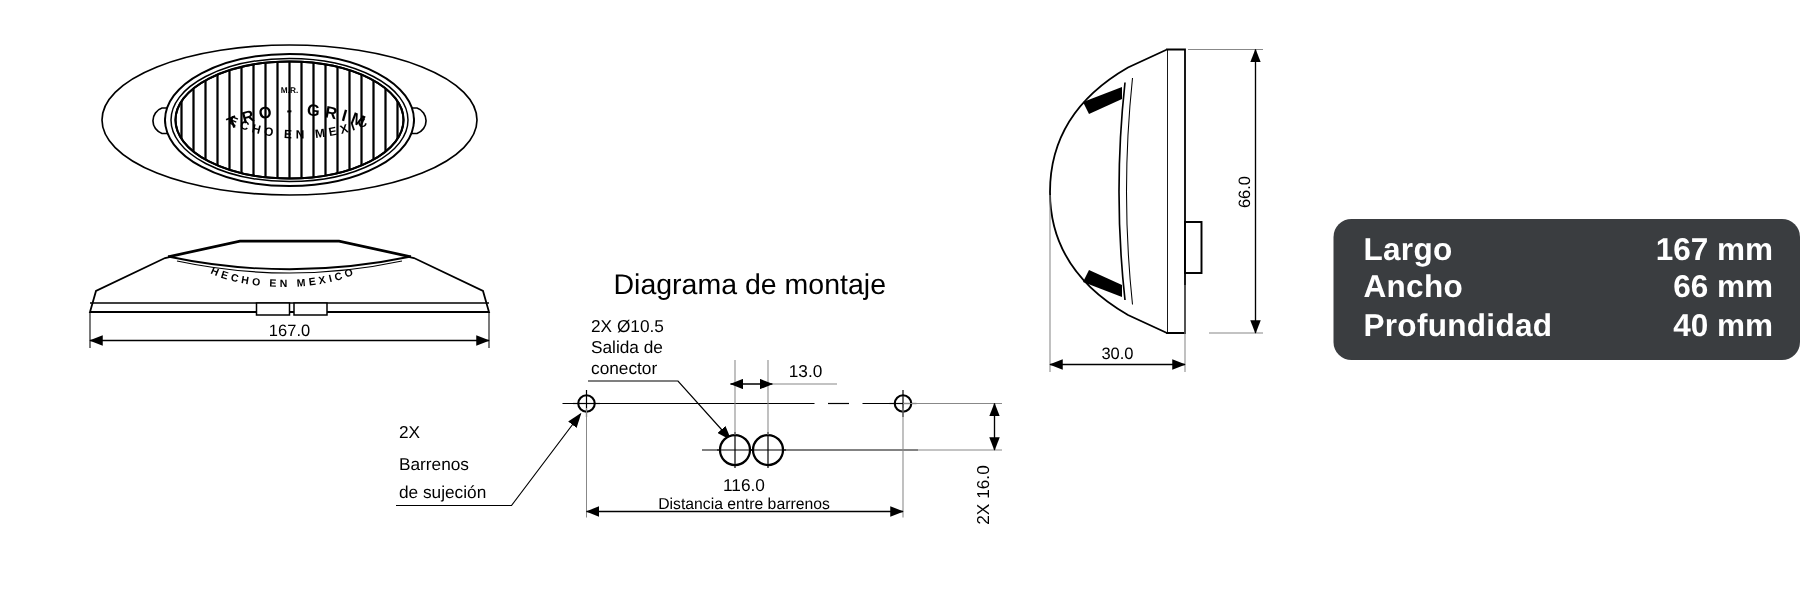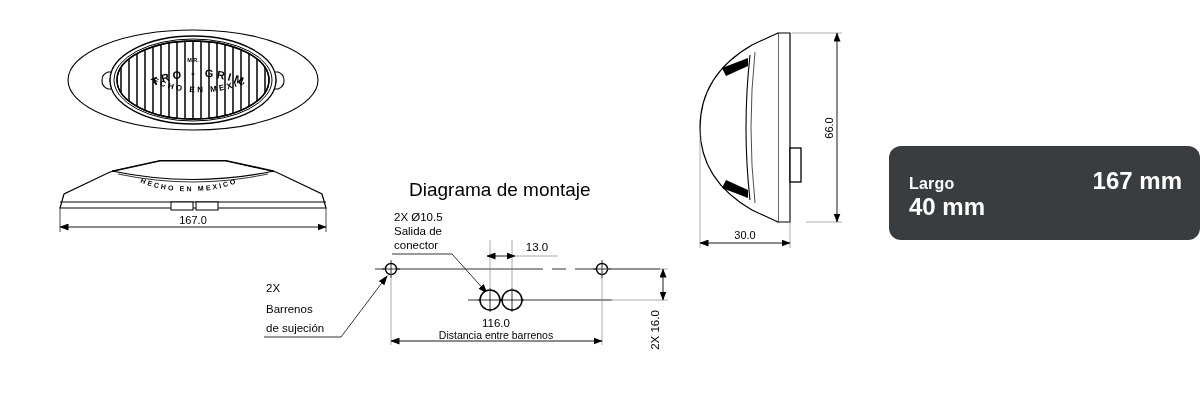--- a/index.html
+++ b/index.html
@@ -41,28 +41,28 @@
     justify-content: center;
   }
   .spec-row {
     display: flex;
     align-items: baseline;
     justify-content: space-between;
     height: 26px;
   }
   .spec-label {
     color: #ffffff;
-    font-size: 16px;
+    font-size: 21px;
     font-weight: bold;
     letter-spacing: 0.2px;
     white-space: nowrap;
   }
   .spec-value {
     color: #ffffff;
-    font-size: 24px;
+    font-size: 21px;
     font-weight: bold;
     white-space: nowrap;
   }
   svg text {
     font-family: "Liberation Sans", sans-serif;
     fill: #000000;
   }
 </style>
 </head>
 <body>
@@ -272,17 +272,22 @@
       </g>
     </g>
   </svg>
 
   <div class="spec-panel">
     <div class="spec-row">
       <span class="spec-label">Largo</span>
       <span class="spec-value">167 mm</span>
     </div>
     <div class="spec-row">
+      <span class="spec-label">Ancho</span>
+      <span class="spec-value">66 mm</span>
+    </div>
+    <div class="spec-row">
+      <span class="spec-label">Profundidad</span>
       <span class="spec-value">40 mm</span>
     </div>
   </div>
 
 </div>
 
 </body></html>

